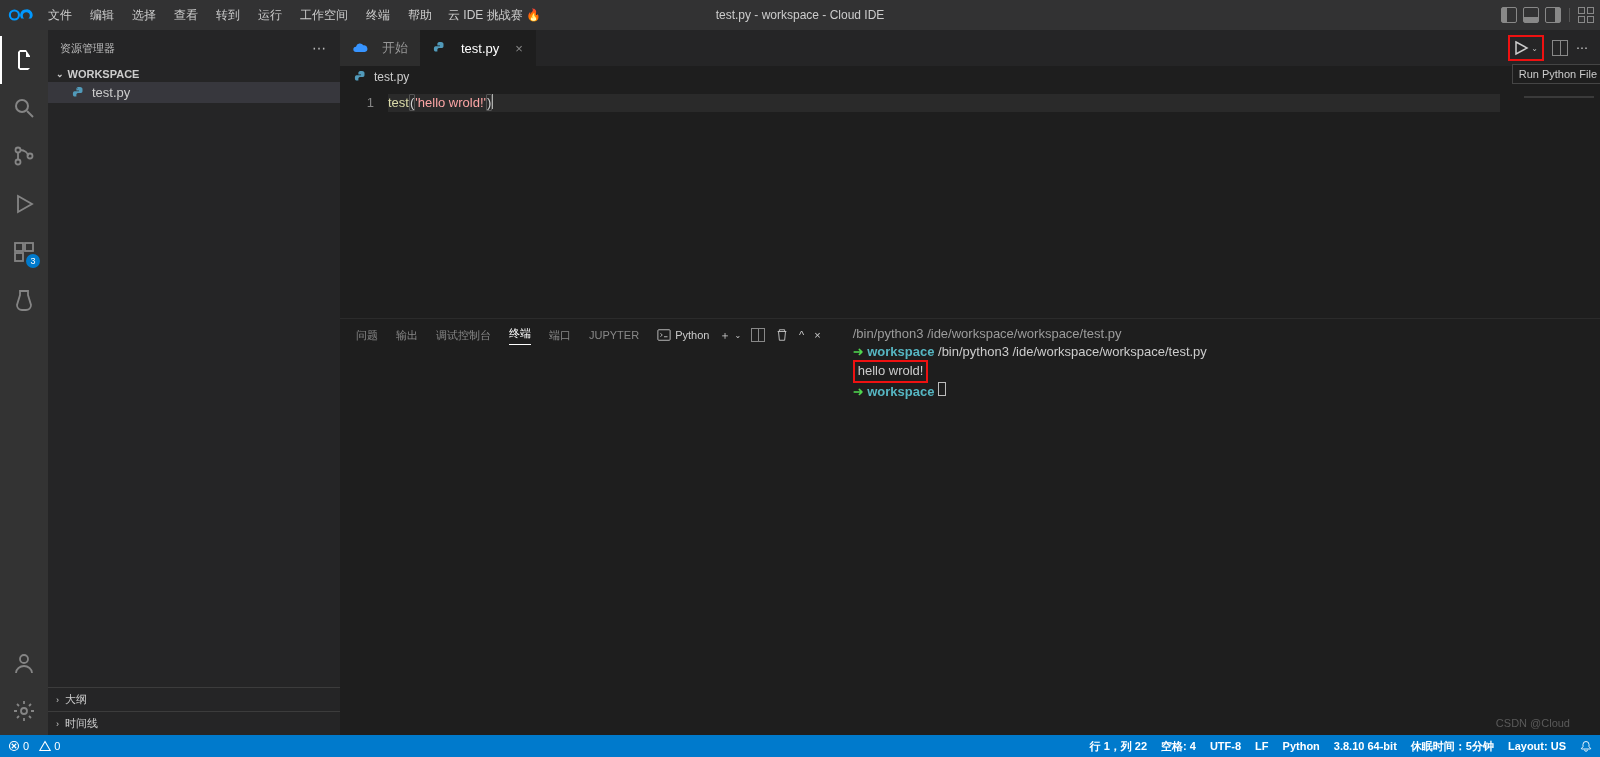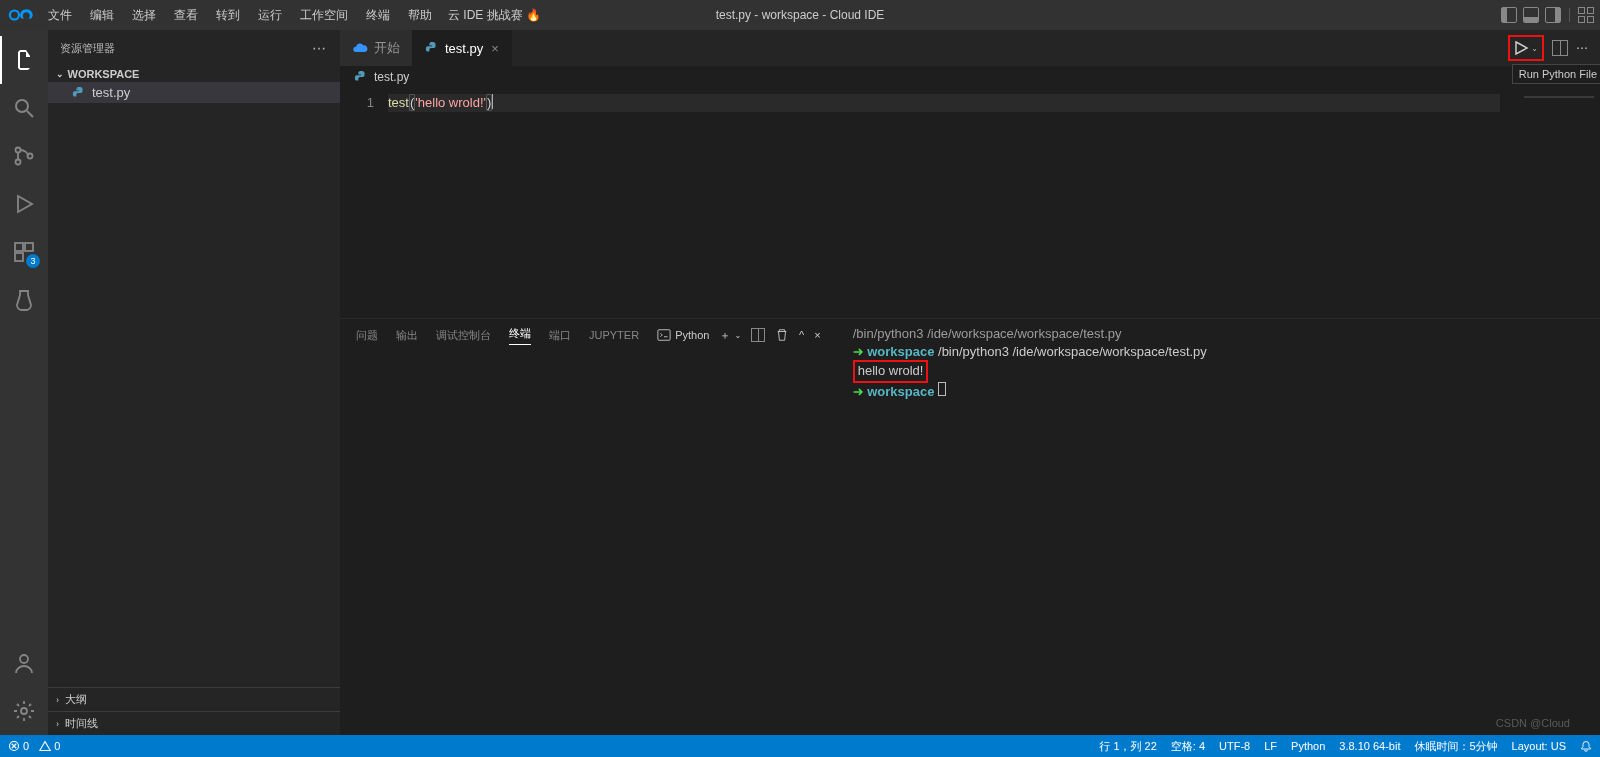--- a/index.html
+++ b/index.html
@@ -44,21 +44,21 @@
 .py-ico svg{color:#519aba;}
 .sidebar-bottom{margin-top:auto;}
 .sb-section{display:flex;align-items:center;gap:6px;padding:4px 8px;font-size:11px;border-top:1px solid #3c3c3c;cursor:pointer;}
 .sb-section .chev2{font-size:9px;}
 
 
 .main { display:flex; flex-direction:column; background:#1e1e1e; min-width:0; }
 
 
 .tabs-row { height:36px; background:#252526; display:flex; align-items:stretch; }
-.tab { display:flex; align-items:center; gap:6px; padding:0 12px; font-size:13px; background:#2d2d2d; color:#969696; border-right:1px solid #1e1e1e; cursor:pointer;}
+.tab { display:flex; align-items:center; gap:14px; padding:0 12px; font-size:13px; background:#2d2d2d; color:#969696; border-right:1px solid #1e1e1e; cursor:pointer;}
 .tab.start .cloud-ico svg{color:#3794ff;width:16px;height:16px;}
 .tab.active { background:#1e1e1e; color:#ffffff; }
 .tab .close{margin-left:2px;font-size:13px;color:#888;}
 .tabs-spacer{flex:1;}
 .tabs-actions{display:flex;align-items:center;gap:8px;padding:0 10px;position:relative;}
 .run-box{border:2px solid #e11; padding:3px 4px 3px 3px; display:flex;align-items:center;}
 .run-tri svg{color:#cccccc;width:16px;height:16px;}
 .drop-caret{font-size:8px;color:#bbb;margin-left:2px;}
 .split-ico{width:16px;height:16px;border:1px solid #888;position:relative;}
 .split-ico::after{content:'';position:absolute;left:50%;top:0;bottom:0;width:1px;background:#888;}
@@ -94,21 +94,21 @@
 .t-green-arrow{color:#4fd74f;}
 .t-path{color:#56b6c2;font-weight:bold;}
 .highlight-box{display:inline-block;border:2px solid #e11;padding:0 3px 1px 3px;margin:-1px 0;}
 .term-cursor{display:inline-block;width:8px;height:14px;border:1px solid #bbb;}
 
 
 .statusbar{position:absolute;left:0;right:0;bottom:0;height:22px;background:#007acc;color:#fff;display:flex;align-items:center;font-size:11px;padding:0 8px;}
 .sb-left{display:flex;align-items:center;gap:10px;}
 .sb-left .sb-item{display:flex;align-items:center;gap:3px;}
 .sb-right{margin-left:auto;display:flex;align-items:center;gap:14px;}
-.sb-right .sb-item{cursor:pointer;}
+.sb-right .sb-item{cursor:pointer;font-weight:bold;}
 .bell{width:12px;height:12px;}
 
 
 .watermark{position:absolute;right:30px;bottom:28px;color:#5a5a5a;font-size:11px;}
 
 svg{display:block;}
 </style>
 </head>
 <body>
 

